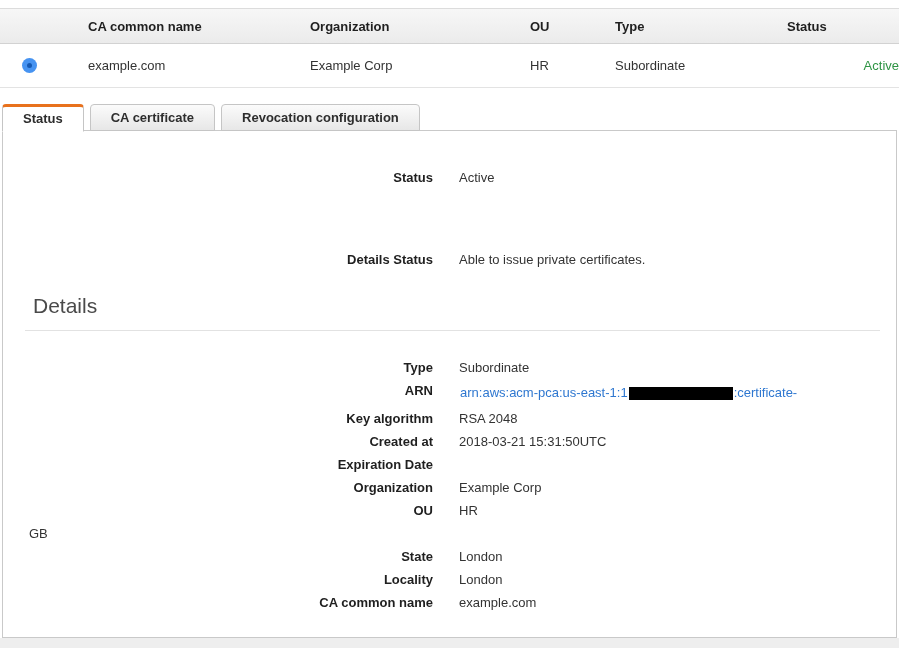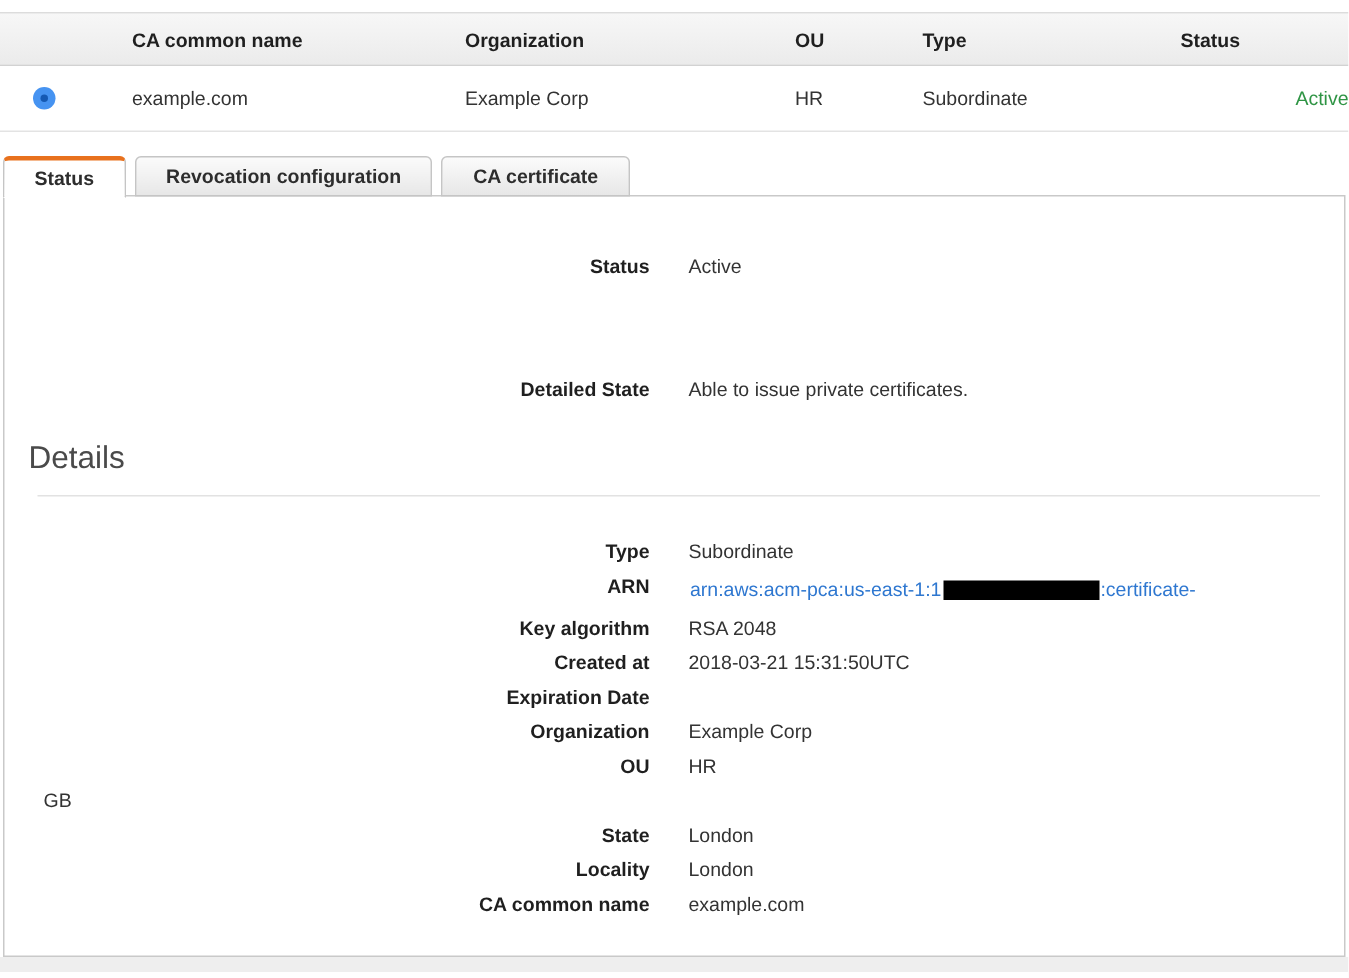--- a/index.html
+++ b/index.html
@@ -89,21 +89,21 @@
     width: 430px; text-align: right;
     font-weight: bold; color: #1f1f1f;
     flex: none;
   }
   .kv-value { margin-left: 26px; color: #333; }
 
   .status-section { padding-top: 38px; }
   .detailed-row { margin-top: 65px; }
 
   .details-heading {
-    margin: 26px 0 0 16px;
+    margin: 26px 0 0 30px;
     font-size: 21px; line-height: 24px;
     font-weight: normal; color: #4a4a4a;
   }
   .details-divider {
     border: none;
     border-top: 1px solid #e2e2e2;
     margin: 12px 16px 0 22px;
   }
   .details-rows { margin-top: 28px; }
   .details-rows .kv-row { margin-bottom: 6px; }
@@ -143,33 +143,33 @@
     <div class="cell-cn">example.com</div>
     <div class="cell-org">Example Corp</div>
     <div class="cell-ou">HR</div>
     <div class="cell-type">Subordinate</div>
     <div class="cell-status status-green">Active</div>
   </div>
 </div>
 
 <div class="tabbar">
   <div class="tab active">Status</div>
+  <div class="tab">CA certificate</div>
   <div class="tab">Revocation configuration</div>
-  <div class="tab">CA certificate</div>
 </div>
 
 <div class="panel">
 
   <div class="status-section">
     <div class="kv-row">
       <div class="kv-label">Status</div>
       <div class="kv-value status-green">Active</div>
     </div>
     <div class="kv-row detailed-row">
-      <div class="kv-label">Detailed State</div>
+      <div class="kv-label">Details Status</div>
       <div class="kv-value">Able to issue private certificates.</div>
     </div>
   </div>
 
   <h2 class="details-heading">Details</h2>
   <hr class="details-divider">
 
   <div class="details-rows">
 
     <div class="kv-row">

